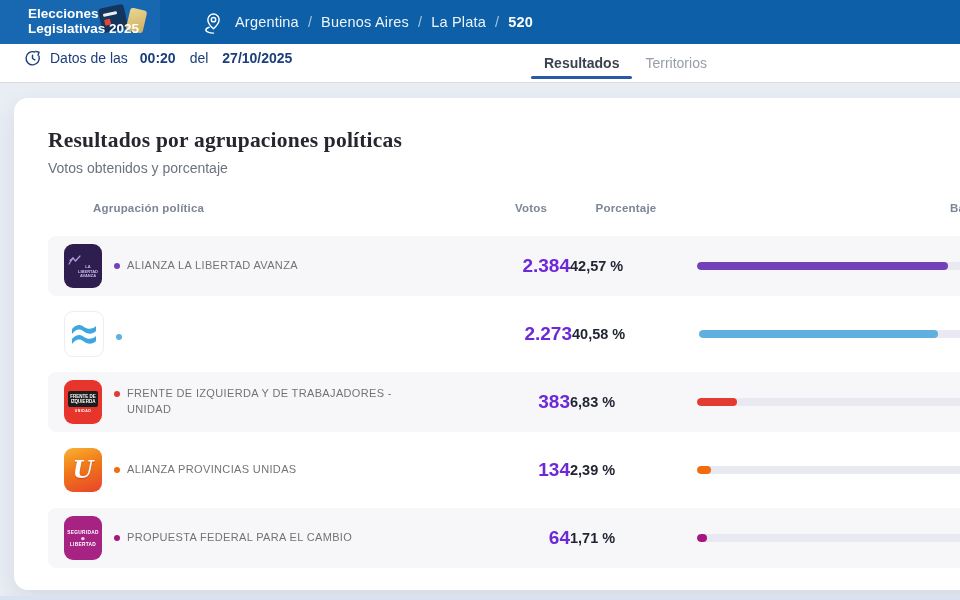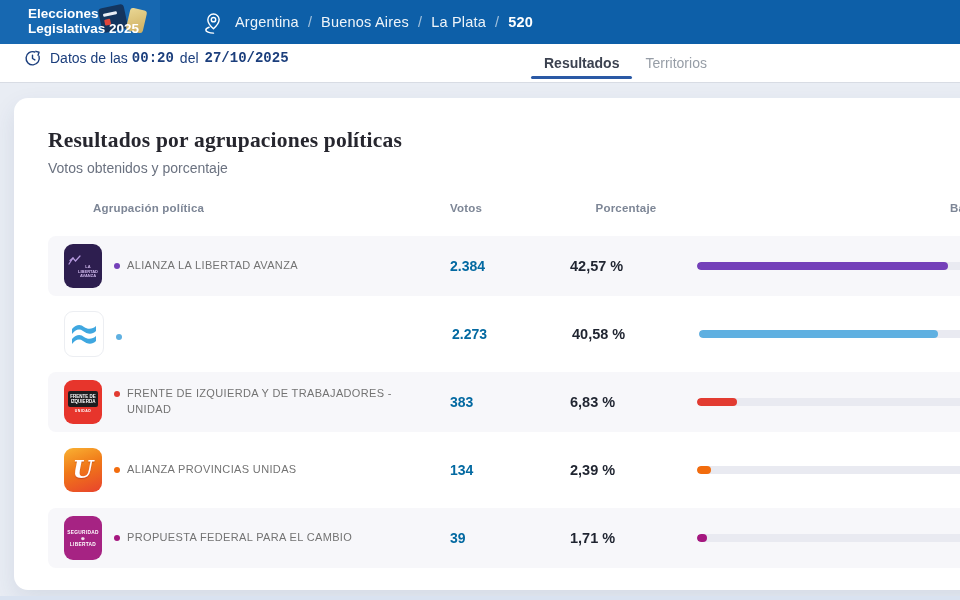--- a/index.html
+++ b/index.html
@@ -20,39 +20,39 @@
   .pin-icon{width:23px;height:23px;margin-right:10px;}
   .breadcrumb{display:flex;align-items:center;font-size:14.5px;color:rgba(255,255,255,.93);letter-spacing:.2px;}
   .crumb{cursor:pointer;}
   .crumb-sep{margin:0 9px;opacity:.65;font-weight:normal;}
   .crumb-current{font-weight:bold;color:#fff;}
 
   
   .subbar{position:absolute;left:0;top:44px;width:100%;height:38px;background:#fff;border-bottom:1px solid #d8dce4;}
   .datos{position:absolute;left:24px;top:0;height:28px;display:flex;align-items:center;font-size:14px;color:#1b3e7c;}
   .clock-icon{width:17px;height:17px;margin-right:9px;}
-  .datos b{margin:0 4px;font-family:Liberation Mono, monospace;}
+  .datos b{margin:0 12px;}
   .datos .sep-word{margin:0 2px;}
   .tabs{position:absolute;left:531px;top:0;height:38px;display:flex;}
   .tab{position:relative;height:38px;line-height:38px;padding:0 13px;font-size:14px;color:#969da6;cursor:pointer;}
   .tab.active{color:#3c4250;font-weight:bold;}
   .tab.active::after{content:"";position:absolute;left:0;right:0;bottom:3px;height:3.5px;background:#2a59a5;border-radius:3px;}
 
   
   .card{position:absolute;left:14px;top:98px;width:1280px;height:492px;background:#fff;border-radius:14px;
     box-shadow:0 10px 24px rgba(40,60,110,.10);}
   .card-inner{padding:30px 0 0 34px;}
   .page-title{margin:0;font-family:"Liberation Serif",serif;font-size:21.5px;font-weight:bold;color:#26262e;letter-spacing:.2px;}
   .page-subtitle{margin:7px 0 0 0;font-size:14px;color:#6b7280;}
 
   .table{margin-top:26px;position:relative;}
   .thead{position:relative;height:28px;}
   .th{position:absolute;top:0;font-size:11.5px;font-weight:bold;color:#7d8696;letter-spacing:.2px;}
   .th-party{left:45px;}
-  .th-votes{left:402px;width:120px;text-align:left;}
+  .th-votes{left:423px;width:120px;text-align:center;}
   .th-pct{left:522px;width:112px;text-align:center;}
   .th-seats{left:902px;width:80px;white-space:nowrap;}
 
   .rows{margin-top:6px;}
   .row{width:1240px;height:60px;border-radius:8px;display:flex;align-items:center;margin-bottom:8px;}
   .row:nth-child(odd){background:#f7f7fa;}
   .row:nth-child(even){background:#ffffff;}
 
   .plogo{flex:none;width:38px;height:44px;margin-left:16px;border-radius:9px;position:relative;overflow:hidden;}
   .logo-lla{background:#2d1e4f;}
@@ -68,21 +68,21 @@
   .pu-u{font-family:"DejaVu Serif",serif;font-style:italic;font-weight:bold;font-size:24px;color:#fff;
     text-shadow:0 1px 1px rgba(150,30,30,.45);margin-top:-2px;}
   .logo-pfc{background:#a62383;display:flex;flex-direction:column;align-items:center;justify-content:center;
     color:#fff;font-weight:bold;text-align:center;}
   .pfc-main{font-size:4.8px;letter-spacing:.3px;}
   .pfc-mid{font-size:4.5px;margin:1px 0;}
 
   .name-cell{flex:none;width:336px;margin-left:12px;display:flex;align-items:flex-start;}
   .dot{flex:none;width:6px;height:6px;border-radius:50%;margin:5px 7px 0 0;}
   .pname{font-size:11px;letter-spacing:.35px;color:#737373;line-height:1.45;max-width:308px;}
-  .votes{flex:none;width:120px;text-align:left;font-size:14px;font-weight:bold;color:#0369a1;}
+  .votes{flex:none;width:120px;text-align:right;font-size:19px;font-weight:bold;color:#6d28d9;}
   .pct{flex:none;width:112px;text-align:left;font-size:14.5px;font-weight:bold;color:#1f2430;}
   .bartrack{flex:none;margin-left:15px;width:590px;height:8px;border-radius:4px;background:#e9eaf1;overflow:hidden;}
   .barfill{height:8px;border-radius:4px;}
 
   .footer-band{position:absolute;left:0;bottom:0;width:100%;height:4px;background:#d9e2f0;}
 </style>
 </head>
 <body>
 
 <div class="viewport">
@@ -222,21 +222,21 @@
           <div class="row">
             <div class="plogo logo-pfc">
               <div class="pfc-main">SEGURIDAD</div>
               <div class="pfc-mid">⊕</div>
               <div class="pfc-main">LIBERTAD</div>
             </div>
             <div class="name-cell">
               <span class="dot" style="background: rgb(165, 23, 127);"></span>
               <span class="pname">PROPUESTA FEDERAL PARA EL CAMBIO</span>
             </div>
-            <div class="votes">39</div>
+            <div class="votes">64</div>
             <div class="pct">1,71 %</div>
             <div class="bartrack">
               <div class="barfill" style="width: 10.089px; background: rgb(165, 23, 127);"></div>
             </div>
           </div>
 
         </div>
       </div>
     </div>
   </div>

